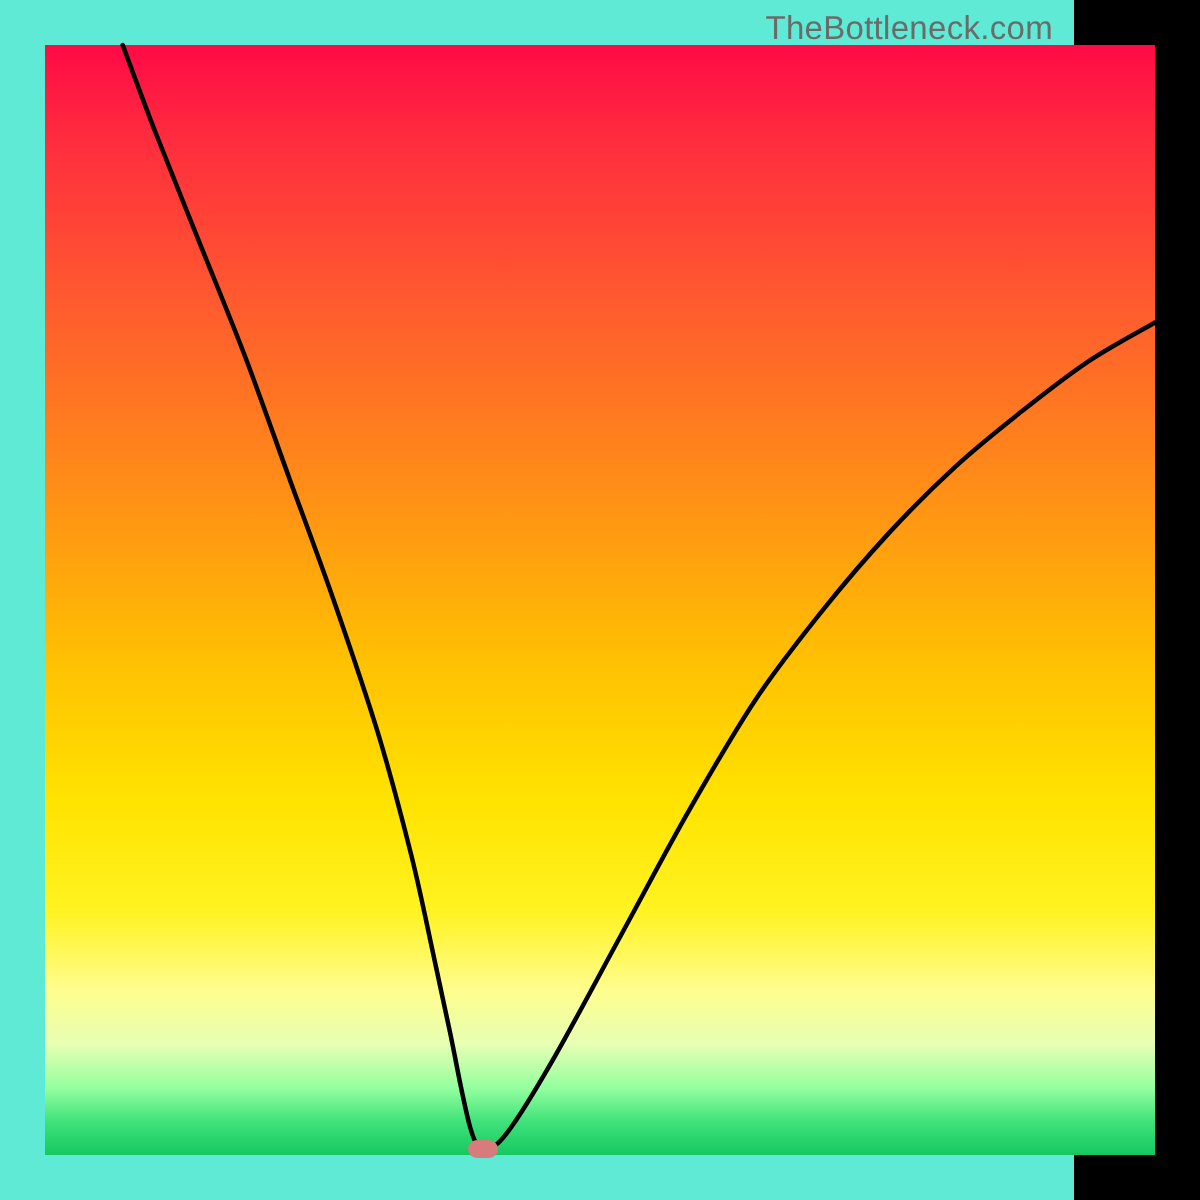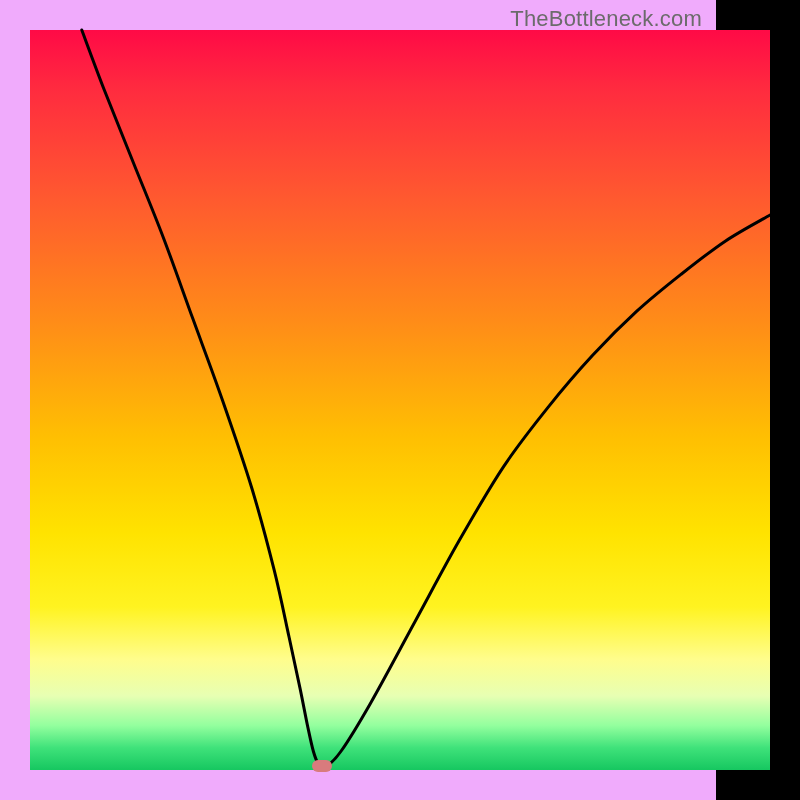--- a/index.html
+++ b/index.html
@@ -8,21 +8,21 @@
     width: 800px;
     height: 800px;
     overflow: hidden;
     background: #000;
     font-family: Arial, Helvetica, sans-serif;
   }
   .frame {
     position: relative;
     width: 716px;
     height: 800px;
-    background: #f0abfc;
+    background: #5eead4;
   }
   .plot-area {
     position: absolute;
     left: 30px;
     top: 30px;
     width: 740px;
     height: 740px;
     background: linear-gradient(
       to bottom,
       #ff0a46 0%,

